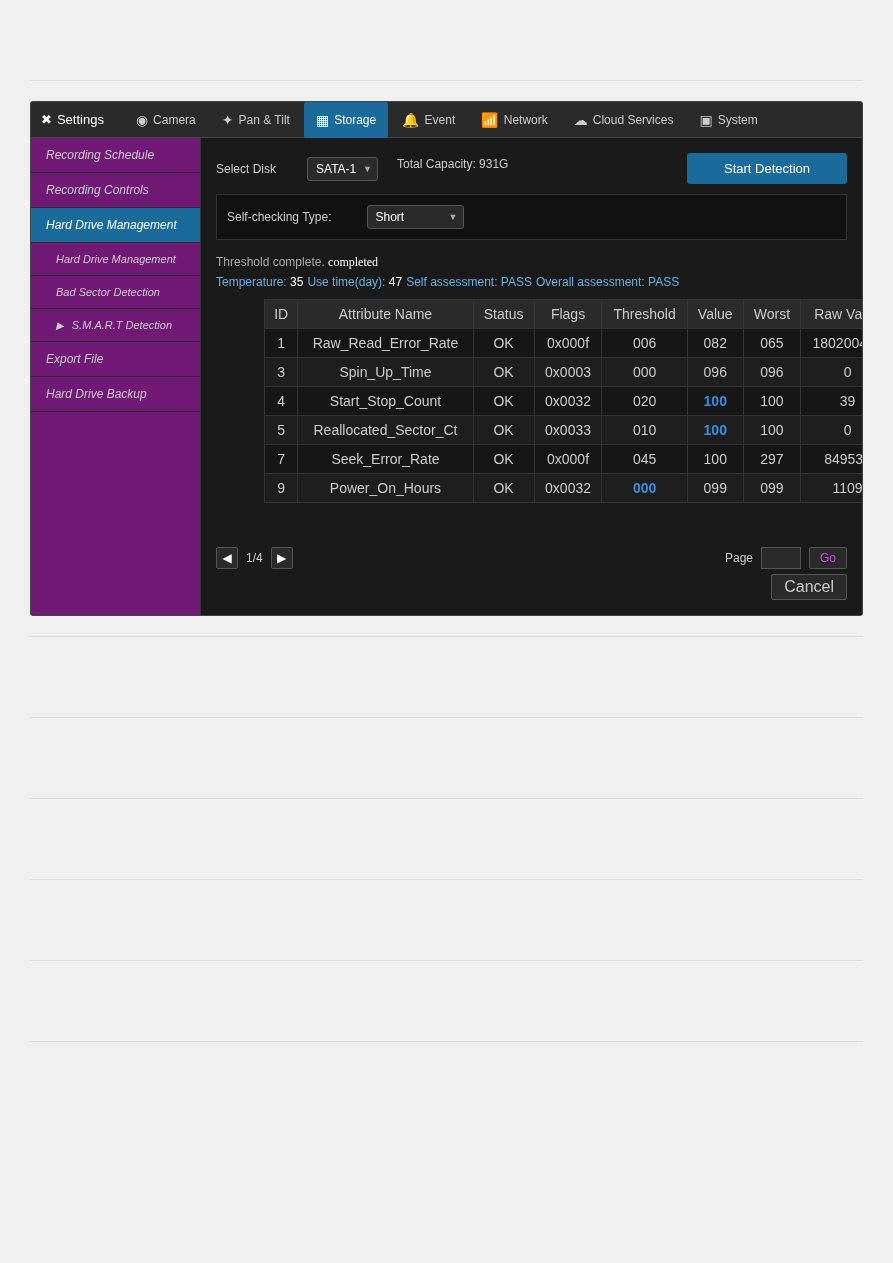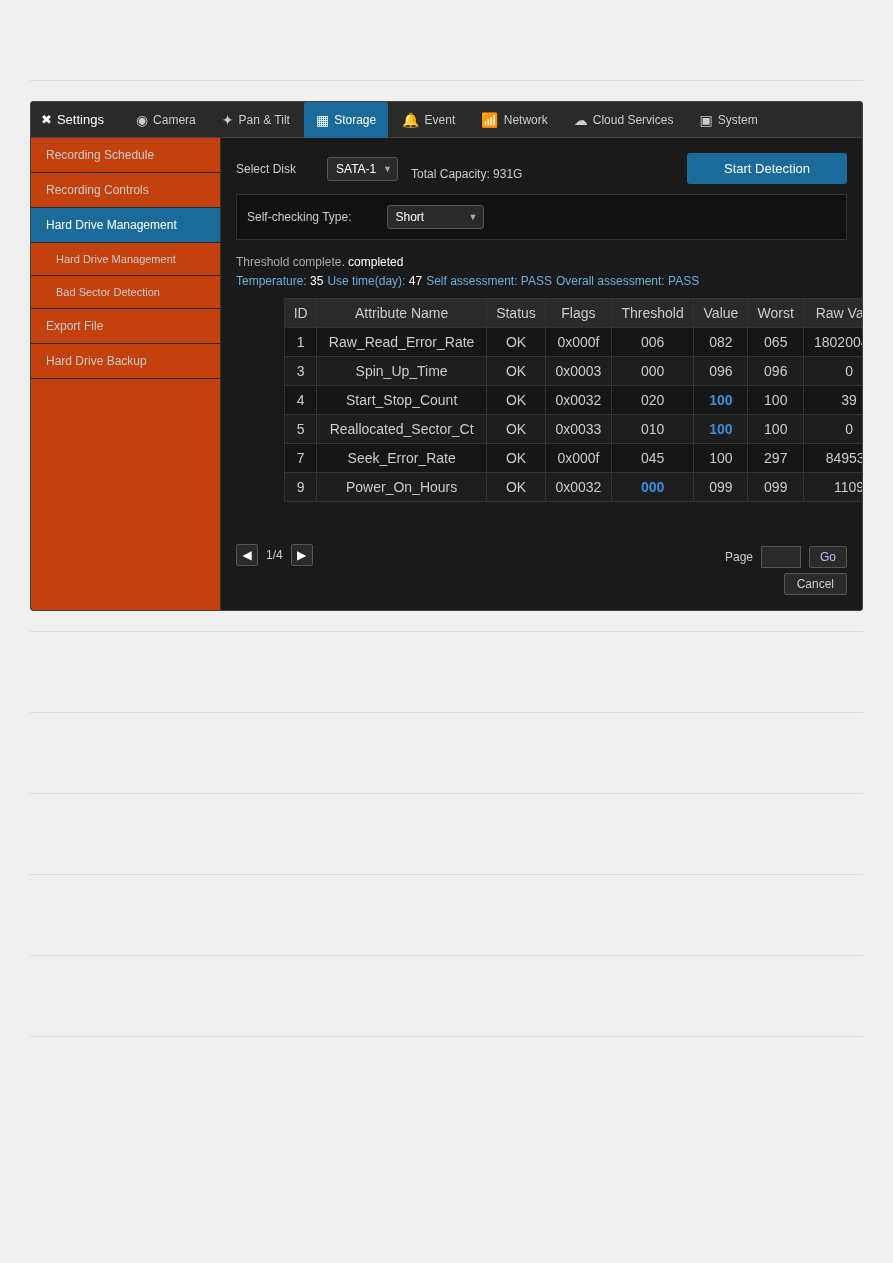--- a/index.html
+++ b/index.html
@@ -72,24 +72,25 @@
 
     
     .main-content {
       display: flex;
       height: auto;
       min-height: 460px;
     }
 
     
     .sidebar {
-      width: 190px;
-      background: #c2410c;
+      width: 170px;
+      background: #701a75;
       border-right: 1px solid #333;
       flex-shrink: 0;
+      font-style: italic;
     }
 
     .sidebar-item {
       padding: 10px 15px;
       color: #ccc;
       font-size: 12px;
       cursor: pointer;
       border-bottom: 1px solid #2a2a2a;
     }
     .sidebar-item.active {
@@ -119,22 +120,22 @@
     
     .controls-row {
       display: flex;
       align-items: center;
       justify-content: space-between;
       margin-bottom: 10px;
     }
 
     .controls-left {
       display: flex;
-      align-items: flex-end;
-      gap: 13px;
+      align-items: flex-start;
+      gap: 19px;
     }
 
     .field-group {
       display: flex;
       align-items: center;
       gap: 8px;
       color: #ccc;
       font-size: 12px;
     }
 
@@ -201,21 +202,21 @@
       margin-bottom: 8px;
     }
 
     .detection-status-row {
       color: #ccc;
       font-size: 12px;
       margin-bottom: 5px;
     }
 
     .status-completed { color: #aaa; }
-    .status-value { color: #fff; }
+    .status-value { color: #fff; font-family: Liberation Serif, serif; }
 
     .detection-stats {
       display: flex;
       gap: 4px;
       font-size: 12px;
       margin-bottom: 10px;
     }
 
     .stat-item { color: #ccc; }
     .stat-label { color: #6ab0de; }
@@ -299,34 +300,34 @@
       color: #fff;
       width: 40px;
       height: 22px;
       text-align: center;
       font-size: 12px;
     }
 
     .go-btn {
       background: #2a2a2a;
       border: 1px solid #555;
-      color: #c4b5fd;
+      color: #d946ef;
       padding: 3px 10px;
       cursor: pointer;
       font-size: 12px;
       border-radius: 2px;
     }
 
     .cancel-btn {
       background: #2a2a2a;
       border: 1px solid #555;
       color: #ccc;
       padding: 3px 12px;
       cursor: pointer;
-      font-size: 12px;
+      font-size: 16px;
       border-radius: 2px;
     }
 
     .action-btns-right {
       display: flex;
       flex-direction: column;
       align-items: flex-end;
       gap: 5px;
     }
 
@@ -391,20 +392,24 @@
           <span>Recording Controls</span>
         </div>
         <div class="sidebar-item active">
           <span>Hard Drive Management</span>
         </div>
         <div class="sidebar-item sub-item">
           <span>Hard Drive Management</span>
         </div>
         <div class="sidebar-item sub-item">
           <span>Bad Sector Detection</span>
+        </div>
+        <div class="sidebar-item sub-item">
+          <span class="sidebar-arrow">▶</span>
+          <span>S.M.A.R.T Detection</span>
         </div>
         <div class="sidebar-item">
           <span>Export File</span>
         </div>
         <div class="sidebar-item">
           <span>Hard Drive Backup</span>
         </div>
       </div>
 
       <div class="right-panel">

